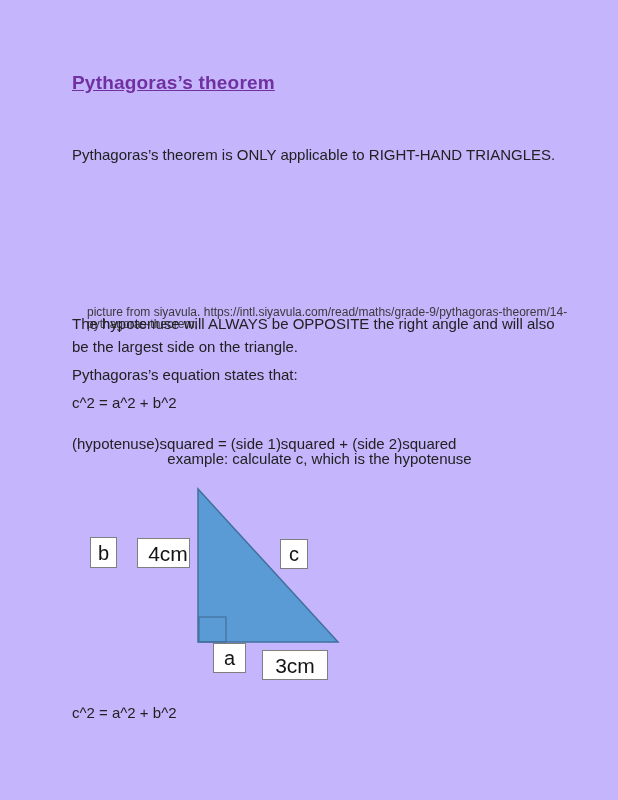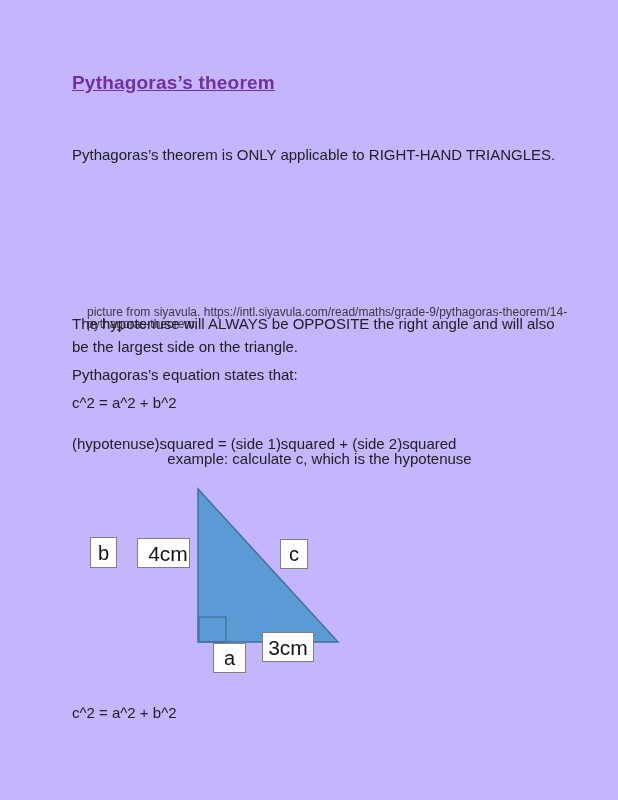--- a/index.html
+++ b/index.html
@@ -81,21 +81,21 @@
     display: flex;
     align-items: center;
     justify-content: center;
     color: #141414;
     line-height: 1;
   }
   .box-b   { left: 10px;  top: 57px;  width: 27px; height: 31px; font-size: 20px; }
   .box-4cm { left: 57px;  top: 58px;  width: 53px; height: 30px; font-size: 21px; padding-left: 9px; }
   .box-c   { left: 200px; top: 59px;  width: 28px; height: 30px; font-size: 20px; }
   .box-a   { left: 133px; top: 163px; width: 33px; height: 30px; font-size: 20px; }
-  .box-3cm { left: 182px; top: 152px; width: 52px; height: 30px; font-size: 21px; }
+  .box-3cm { left: 182px; top: 170px; width: 66px; height: 30px; font-size: 21px; }
   
   .p-intro    { top: 120px; margin-top: 23px; }
   .p-note     { top: 312px; }
   .p-eqintro  { top: 363px; }
   .p-eqsym    { top: 391px; }
   .p-eqwords  { top: 432px; }
   .p-example  { top: 447px; text-align: center; }
   .p-closing  { top: 701px; }
 </style>
 </head>

